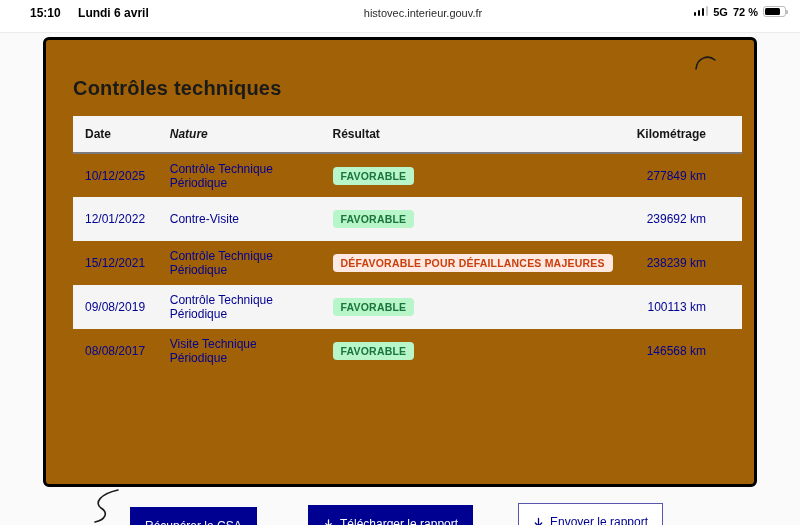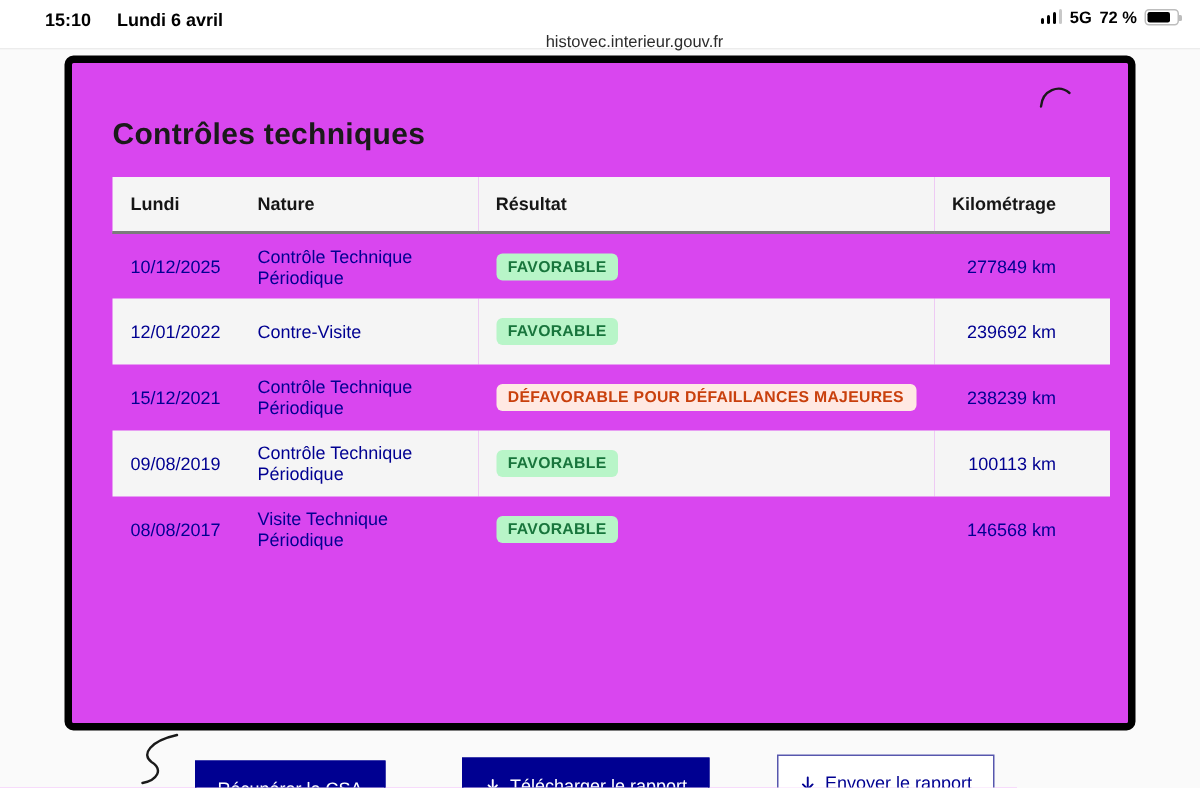--- a/index.html
+++ b/index.html
@@ -6,40 +6,40 @@
   html,body { width:800px; height:525px; overflow:hidden; background:#fff;
               font-family:"Liberation Sans", sans-serif; }
   .viewport { position:relative; width:800px; height:525px; overflow:hidden; }
 
   
   .status-bar { position:absolute; top:0; left:0; width:800px; height:33px;
                 background:#fff; border-bottom:1px solid #ececec; z-index:5; }
   .sb-left { position:absolute; left:30px; top:6px; font-size:12px; color:#000; }
   .sb-time { font-weight:700; margin-right:14px; }
   .sb-date { font-weight:600; }
-  .sb-url { position:absolute; top:22px; left:0; width:100%; text-align:center;
+  .sb-url { position:absolute; top:7px; left:0; width:100%; text-align:center;
             font-size:11px; color:#2c2c2c;padding-left:46px; }
   .sb-right { position:absolute; right:14px; top:6px; display:flex; align-items:flex-start;
               gap:5px; font-size:11px; font-weight:600; color:#000; }
   .cell-bars { display:flex; align-items:flex-end; gap:1.5px; height:10px; }
   .cell-bars i { display:block; width:2.5px; border-radius:1px; background:#000; }
   .cell-bars i.b1{height:4px;} .cell-bars i.b2{height:6px;}
   .cell-bars i.b3{height:8px;} .cell-bars i.b4{height:10px; background:#c8c8c8;}
   .battery { position:relative; width:23px; height:11px; border:1px solid #bdbdbd;
              border-radius:3px; }
   .battery .fill { position:absolute; left:1px; top:1px; bottom:1px; width:72%;
                    background:#000; border-radius:1.5px; }
   .battery .tip { position:absolute; right:-3px; top:3px; width:2px; height:4px;
                   background:#bdbdbd; border-radius:0 1px 1px 0; }
 
   
   .page-bg { position:absolute; top:33px; left:0; width:800px; height:492px;
              background:#fafafa; }
   .card { position:absolute; top:37px; left:43px; width:714px; height:450px;
-          background:#d946ef; border:5px solid #000000; border-radius:6px; }
+          background:#a16207; border:3px solid #000000; border-radius:6px; }
   .page-title { position:absolute; top:37px; left:27px; font-size:20px;
                 font-weight:700; color:#1a1a1a; letter-spacing:.2px; }
 
   
   .table-wrap { position:absolute; top:76px; left:27px; right:12px; }
   table { width:100%; border-collapse:collapse; font-size:12px; }
   th { background:#f5f5f5; text-align:left; font-weight:700; color:#161616;
        padding:11px 12px; border-bottom:2px solid #7b7b7b; font-size:12px; }
   th.col-km { text-align:right; padding-right:36px; }
   td { padding:0 12px; height:44px; color:#000091; vertical-align:middle; }
@@ -91,22 +91,22 @@
 
   <div class="page-bg"></div>
 
   <div class="card">
     <div class="page-title">Contrôles techniques</div>
 
     <div class="table-wrap">
       <table>
         <thead>
           <tr>
-            <th style="width:85px;">Lundi</th>
-            <th style="width:190px;">Nature</th>
+            <th style="width:85px;">Date</th>
+            <th style="width:190px;font-style:italic;">Nature</th>
             <th style="width:280px;">Résultat</th>
             <th class="col-km">Kilométrage</th>
           </tr>
         </thead>
         <tbody id="table-body">
   <tr>
     <td>10/12/2025</td>
     <td>Contrôle Technique Périodique</td>
     <td><span class="badge badge-success">FAVORABLE</span></td>
     <td class="col-km">277849 km</td>

